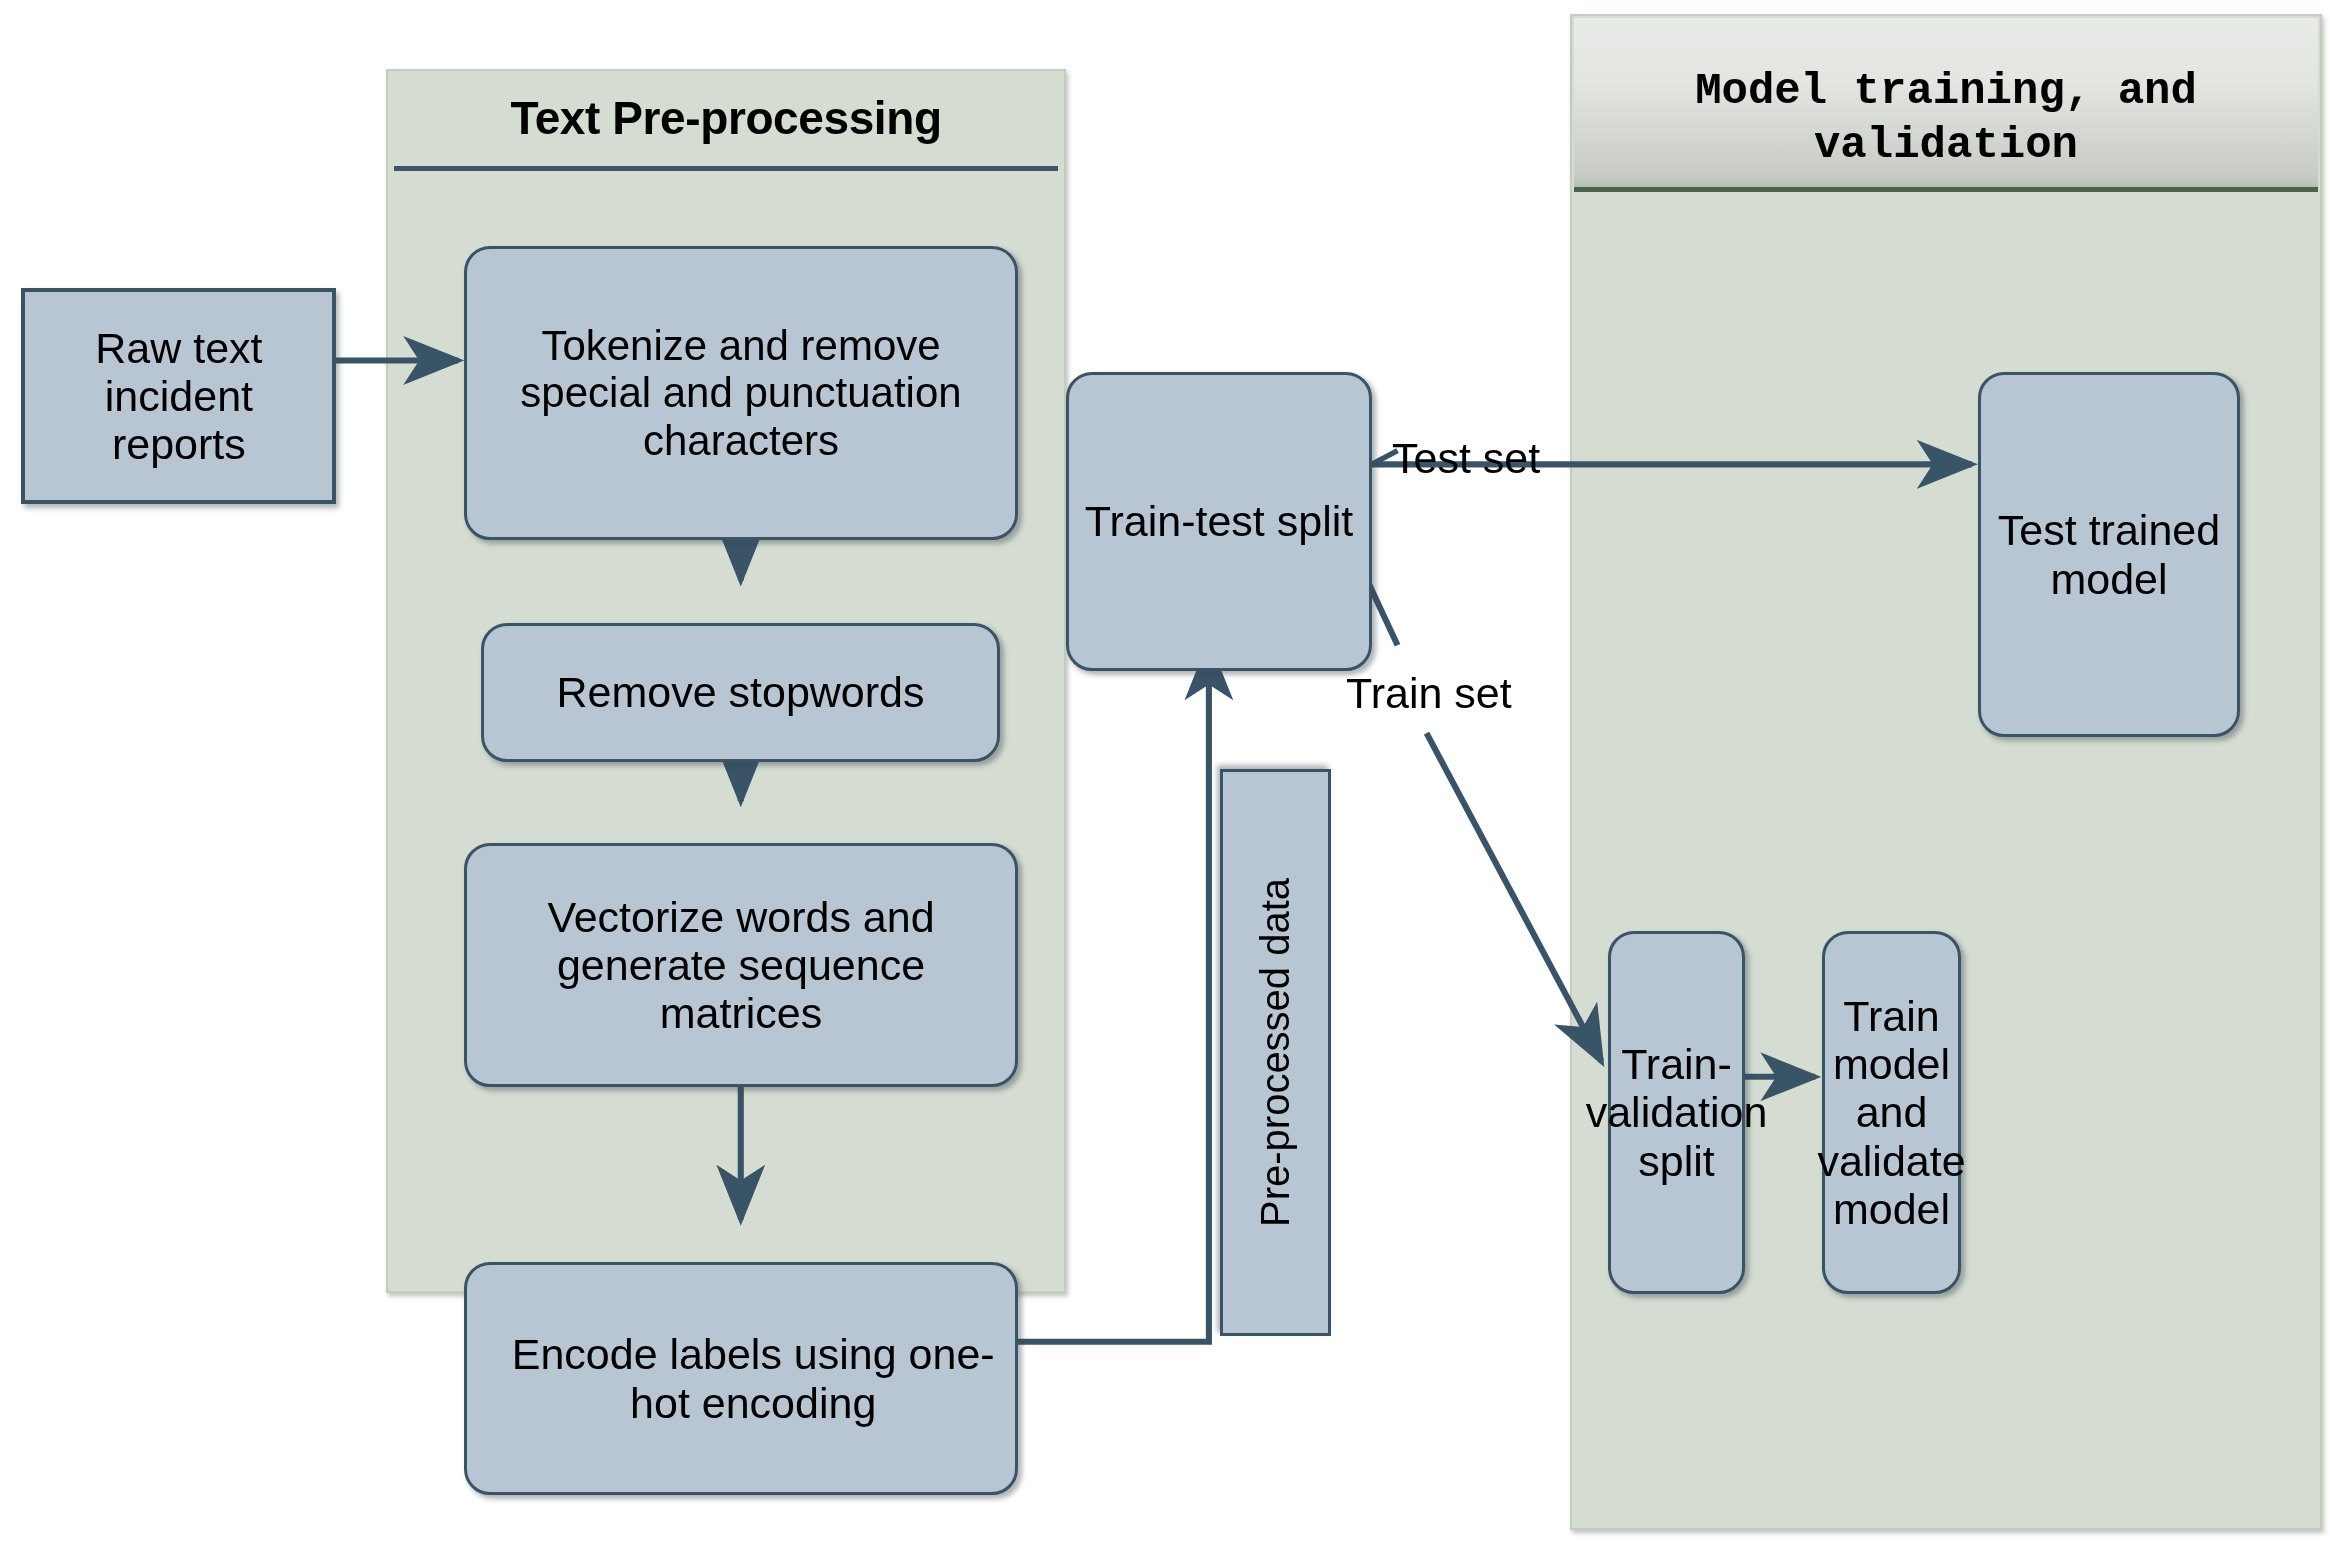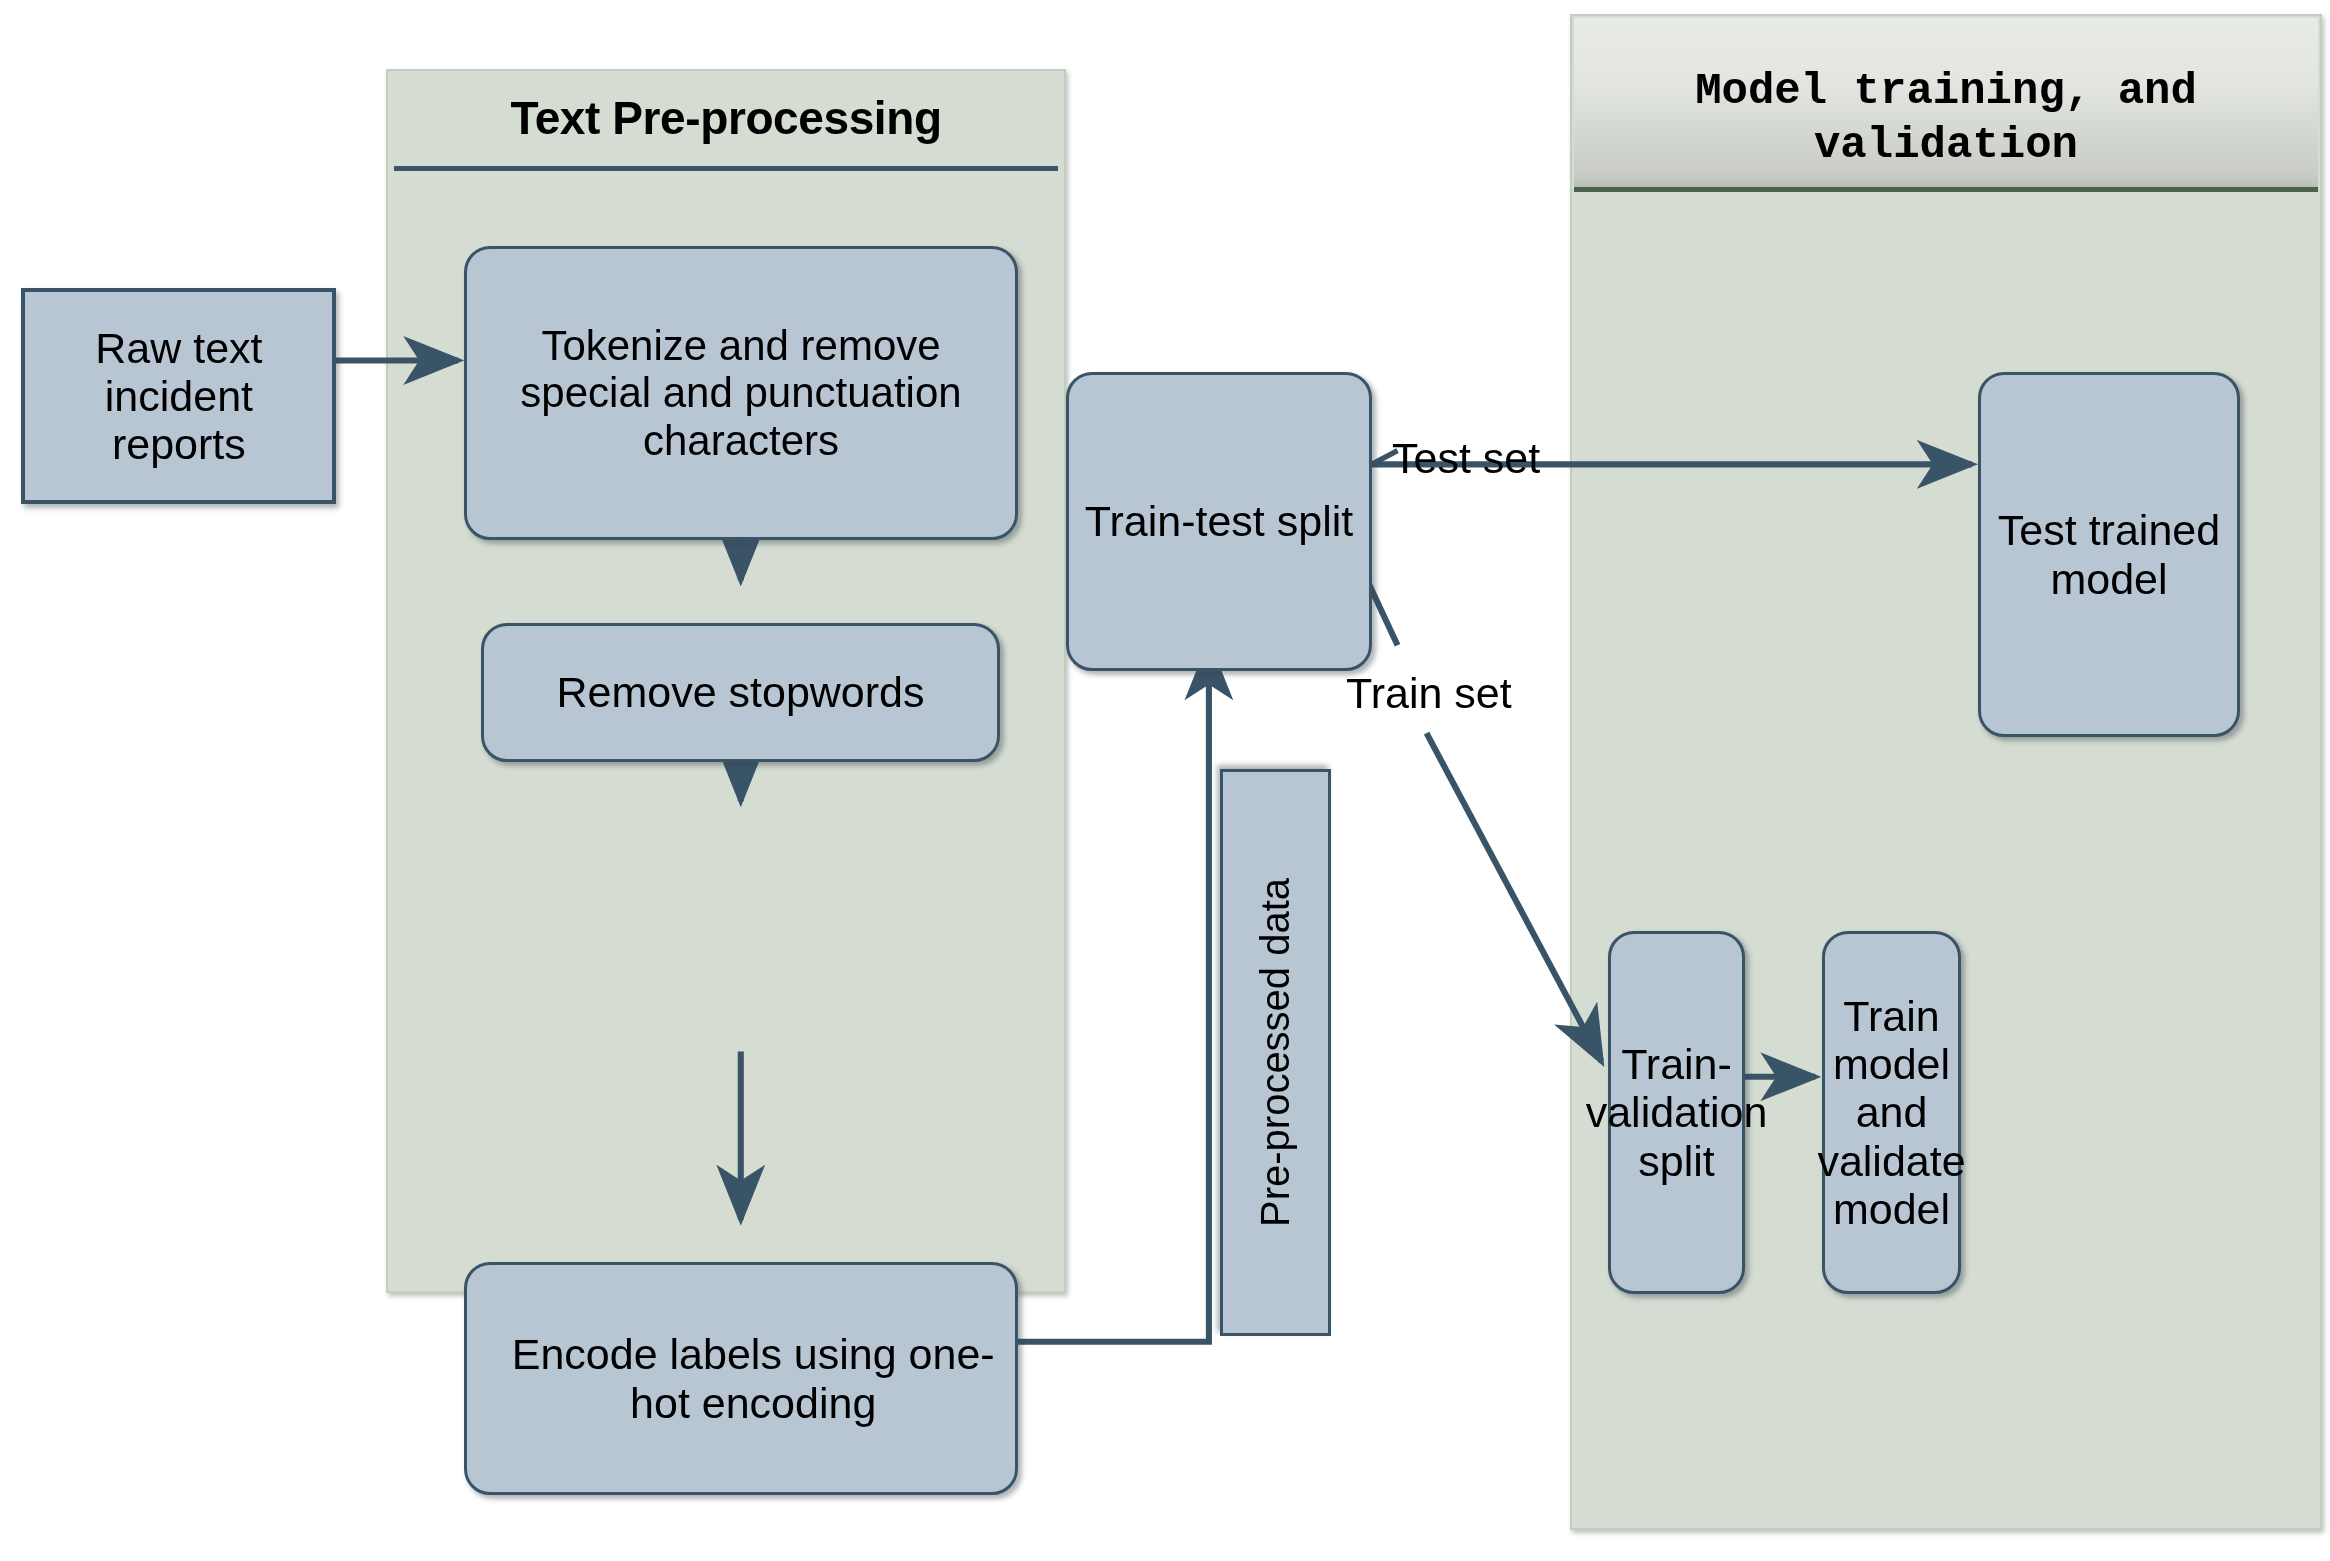--- a/index.html
+++ b/index.html
@@ -174,20 +174,21 @@
 
     <line x1="2285" y1="1410" x2="2377" y2="1410" stroke="#3a5467" stroke-width="8" marker-end="url(#arrowhead)"></line>
   </svg>
 
   <div class="node square" id="node-raw-text">Raw text incident reports</div>
 
   <div class="node" id="node-tokenize">Tokenize and remove special and punctuation characters</div>
 
   <div class="node" id="node-stopwords">Remove stopwords</div>
 
+  <div class="node" id="node-vectorize">Vectorize words and generate sequence matrices</div>
 
   <div class="node" id="node-encode">Encode labels using one-hot encoding</div>
 
   <div class="node" id="node-train-test-split">Train-test split</div>
 
   <div class="node" id="node-preprocessed-data">Pre-processed data</div>
 
   <div class="node" id="node-test-trained-model">Test trained model</div>
 
   <div class="node" id="node-train-val-split">Train-validation split</div>

